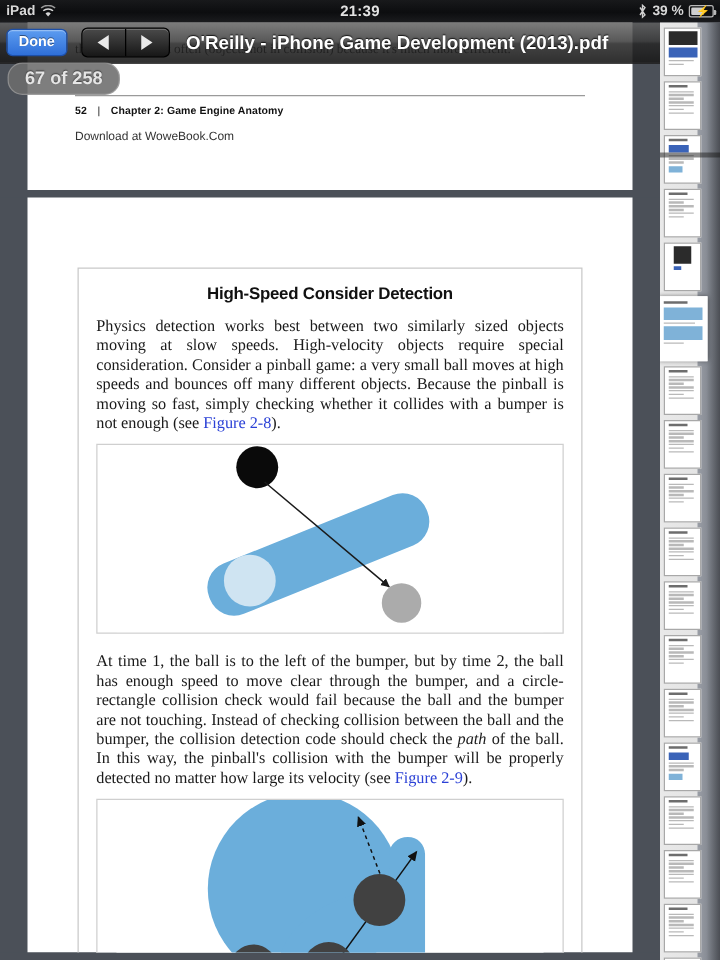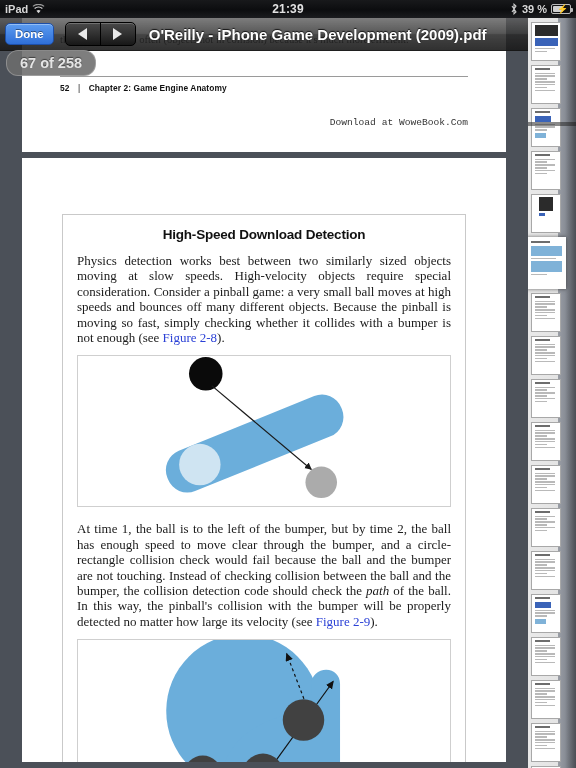--- a/index.html
+++ b/index.html
@@ -51,22 +51,22 @@
     text-align:justify;
   }
   .prev-line1{ margin-top:4px; }
   .footer-rule{ border-top:1px solid #9a9a9a; margin:28px 0 0 0; }
   .footer-line{
     font-family:"Liberation Sans", sans-serif;
     font-size:8.4px; font-weight:bold; color:#111; margin-top:6px; letter-spacing:.1px;
   }
   .footer-line .sep{ margin:0 6px; font-weight:normal; }
   .wowe{
-    text-align:right; font-family:Liberation Mono, monospace;
-    font-size:9.6px; color:#333; margin-top:24px;
+    text-align:left; font-family:Liberation Sans, sans-serif;
+    font-size:9.6px; color:#333; margin-top:11px;
   }
 
   
   .cp-inner{ padding:56px 40px 0 40px; }
   .cp-box{ border:1px solid #c9c9c9; padding:12px 14px 14px 14px; }
   .cp-title{
     font-family:"Liberation Sans", sans-serif;
     font-size:13.5px; font-weight:bold; color:#111;
     text-align:center; margin-bottom:11px; letter-spacing:-.2px;
   }
@@ -186,21 +186,21 @@
     </div>
     <div class="wowe">Download at WoweBook.Com</div>
   </div>
 
   <div class="pagegap"></div>
 
   <div class="page page-cur">
     <div class="cp-inner">
       <div class="cp-box">
 
-        <div class="cp-title">High-Speed Download Detection</div>
+        <div class="cp-title">High-Speed Consider Detection</div>
 
         <div class="para">
           <span>Physics detection works best between two similarly sized objects moving at slow speeds. High-velocity objects require special consideration. Consider a pinball game: a very small ball moves at high speeds and bounces off many different objects. Because the pinball is moving so fast, simply checking whether it collides with a bumper is not enough (see </span><span class="xref">Figure 2-8</span><span>).</span>
         </div>
 
         <div class="figframe fig1">
           <svg viewBox="0 0 346 152" width="100%" height="100%">
             <rect x="0" y="0" width="346" height="152" fill="#ffffff"></rect>
             <g transform="rotate(-22 160 88)">
               <rect x="68" y="68" width="190" height="44" rx="21" fill="#6BAEDB"></rect>
@@ -278,21 +278,21 @@
   <div class="seg">
     <button>
       <span class="tri left"></span>
     </button>
     <div class="divider"></div>
     <button>
       <span class="tri right"></span>
     </button>
   </div>
 
-  <div class="doctitle">O'Reilly - iPhone Game Development (2009).pdf</div>
+  <div class="doctitle">O'Reilly - iPhone Game Development (2013).pdf</div>
 
   <div class="share-btn">
     <svg width="17" height="15" viewBox="0 0 17 15">
       <path d="M2 5.5 L2 13 L13 13 L13 5.5" stroke="#f0f0f0" stroke-width="1.7" fill="none"></path>
       <path d="M7.5 10.5 L7.5 3.5 L5 3.5" stroke="#f0f0f0" stroke-width="1.7" fill="none"></path>
       <path d="M7 1 L12.5 4 L7 7 Z" fill="#f0f0f0"></path>
     </svg>
   </div>
 </div>
 

